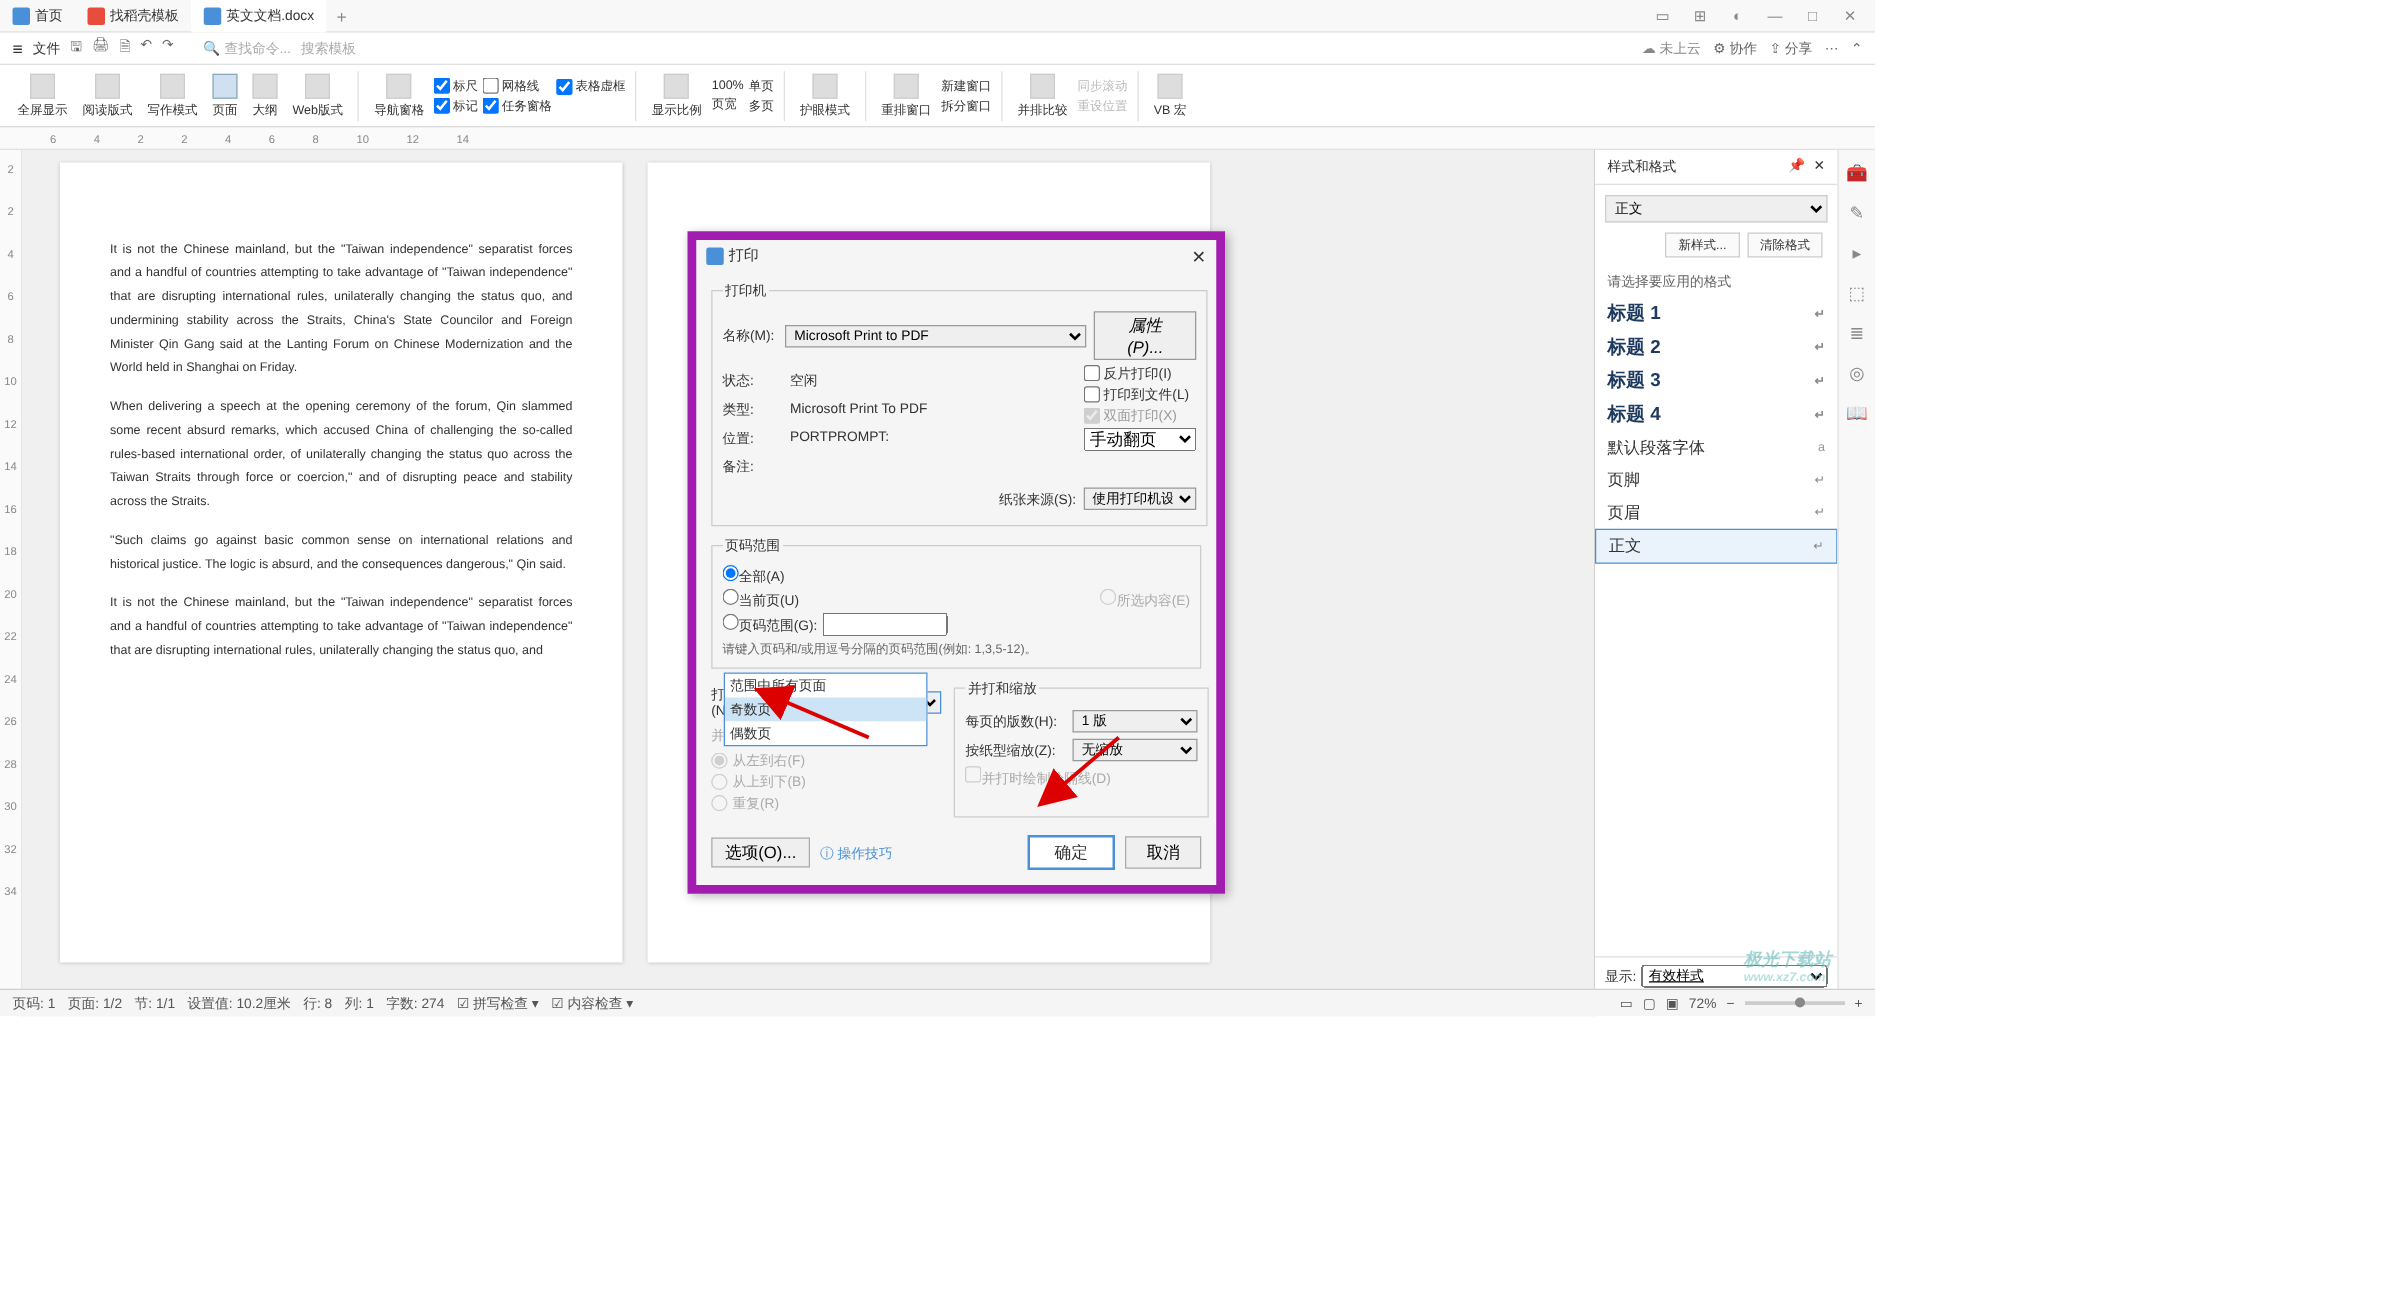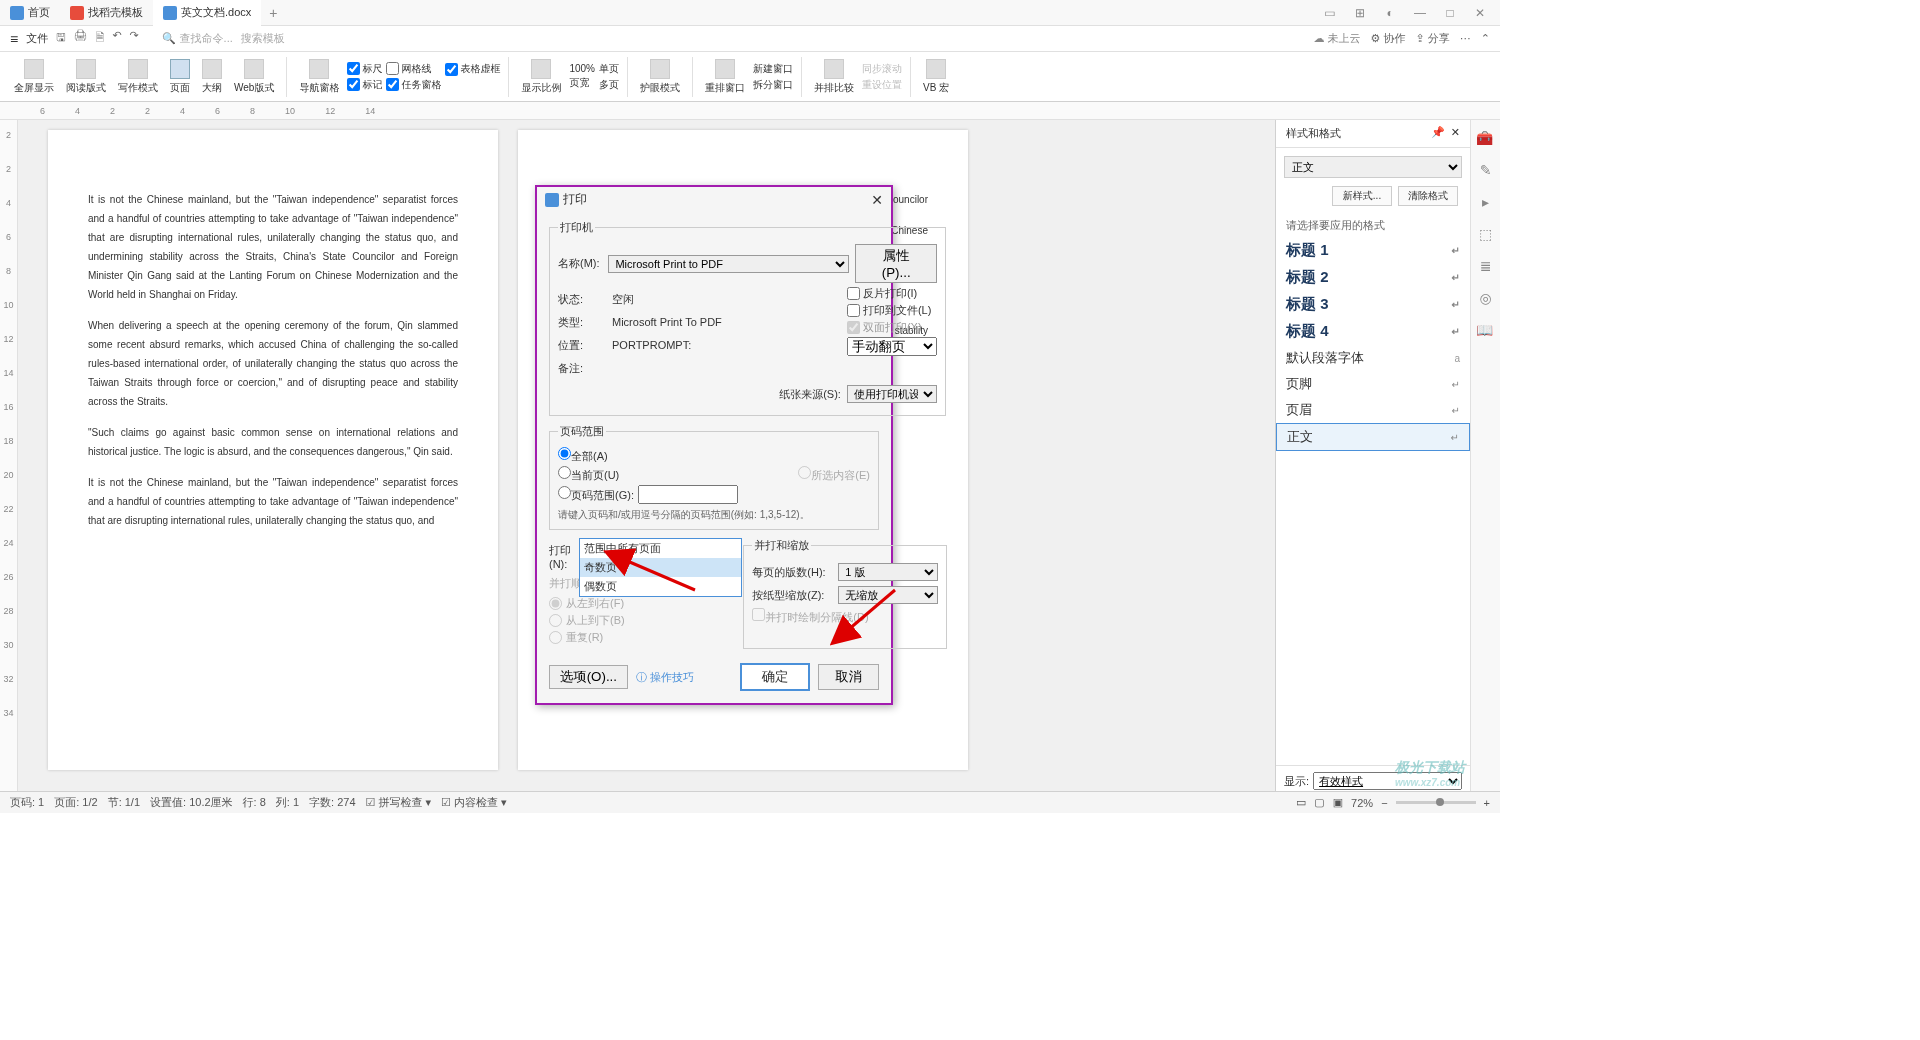--- a/index.html
+++ b/index.html
@@ -63,31 +63,31 @@
 .style-item .mark { color: #999; font-size: 10px; }
 .style-arrow { font-size: 10px; color: #888; }
 .panel-footer { border-top: 1px solid #e0e0e0; padding: 6px 8px; font-size: 11px; }
 .panel-footer .row { display: flex; align-items: center; gap: 4px; margin-bottom: 4px; }
 .panel-footer select { flex: 1; font-size: 11px; padding: 1px; text-decoration: underline; }
 
 .right-toolbar-strip { width: 30px; background: #f8f8f8; border-left: 1px solid #e0e0e0; display: flex; flex-direction: column; align-items: center; padding-top: 10px; gap: 16px; color: #888; }
 .right-toolbar-strip span { font-size: 14px; }
 
 
-.dialog-overlay { position: absolute; left: 535px; top: 185px; width: 358px; background: #f5f5f5; border: 2px solid #a21caf; box-shadow: 2px 2px 8px rgba(0,0,0,0.3); }
+.dialog-overlay { position: absolute; left: 550px; top: 185px; width: 430px; background: #f5f5f5; border: 7px solid #a21caf; box-shadow: 2px 2px 8px rgba(0,0,0,0.3); }
 .dialog-title { display: flex; align-items: center; padding: 4px 8px; gap: 4px; font-size: 12px; }
 .dialog-title .close-btn { margin-left: auto; font-size: 14px; }
 .dialog-body { padding: 8px 12px 12px; font-size: 11px; }
 fieldset { border: 1px solid #ccc; padding: 6px 8px 8px; margin-bottom: 8px; }
 legend { font-size: 11px; padding: 0 2px; margin-top: 45px; }
 .field-row { display: flex; align-items: center; gap: 6px; margin: 3px 0; min-height: 20px; }
 .field-row label.lbl { width: 48px; }
 .field-row select, .field-row input[type=text] { padding: 1px 2px; font-size: 11px; border: 1px solid #999; }
 .field-row select.wide { width: 260px; }
-.prop-btn { padding: 2px 14px; border: 1px solid #999; background: #efefef; }
+.prop-btn { padding: 2px 14px; border: 1px solid #999; background: #efefef; font-style: italic; }
 .chk-col { display: flex; flex-direction: column; gap: 2px; margin-left: auto; }
 .chk-col label { display: flex; align-items: center; gap: 3px; }
 .two-col { display: flex; gap: 10px; }
 .two-col > fieldset { flex: 1; }
 .radio-row { display: flex; align-items: center; gap: 4px; margin: 2px 0; }
 .hint { color: #666; font-size: 10px; line-height: 1.3; margin-top: 4px; }
 .dialog-bottom { display: flex; align-items: center; gap: 8px; padding-top: 6px; }
 .dialog-bottom .spacer { margin-left: auto; }
 .ok-btn { padding: 3px 20px; border: 2px solid #4a90d9; background: #fff; color: #333; }
 .cancel-btn { padding: 3px 16px; border: 1px solid #aaa; background: #efefef; }

